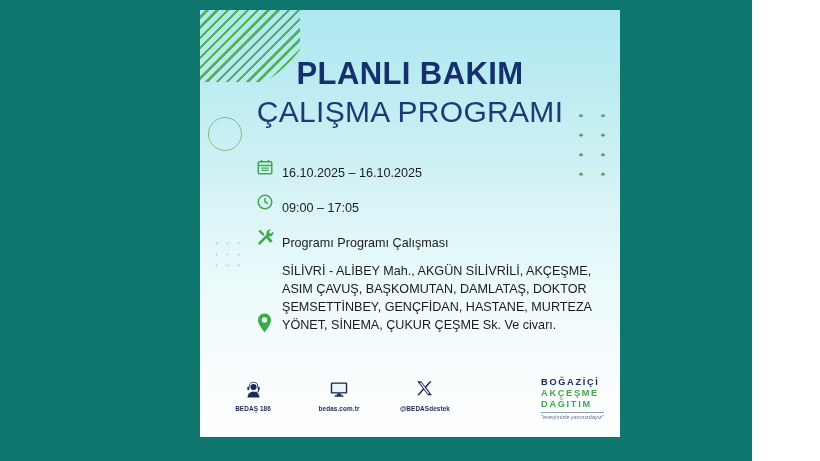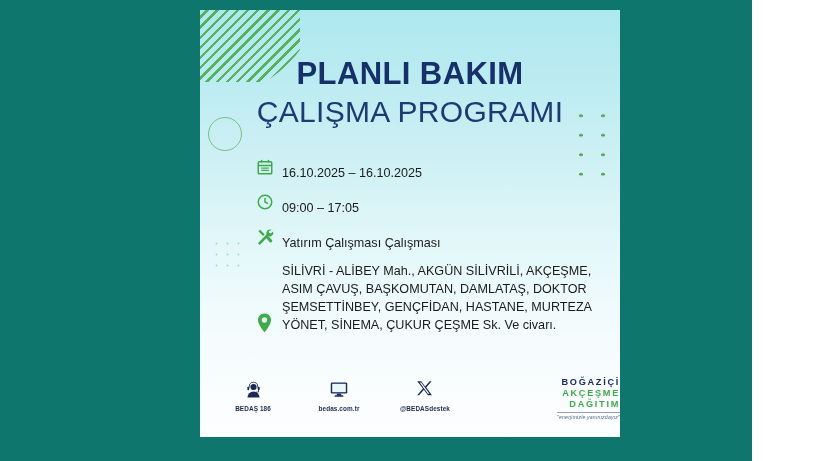--- a/index.html
+++ b/index.html
@@ -79,21 +79,21 @@
     position:absolute;left:0;bottom:0;width:420px;height:62px;
   }
   .social{position:absolute;left:22px;top:2px;display:flex;gap:24px;}
   .s-item{width:62px;text-align:center;}
   .s-ico{height:24px;display:flex;align-items:center;justify-content:center;}
   .s-lbl{
     margin-top:4px;font-size:6.4px;color:#1b2a55;font-weight:bold;
     letter-spacing:.1px;white-space:nowrap;
   }
 
-  .brand{position:absolute;right:0;top:2px;text-align:right;}
+  .brand{position:absolute;right:16px;top:2px;text-align:left;}
   .brand-line{
     font-size:9.2px;font-weight:bold;letter-spacing:1.7px;line-height:1.22;
   }
   .bl1{color:#1b2a66;}
   .bl2{color:#3faa4a;}
   .bl3{color:#3faa4a;}
   .brand-rule{height:1px;background:#8fa0b8;margin:1.5px 0 1px 0;}
   .brand-tag{
     font-size:5.2px;color:#5d6f8c;font-style:italic;letter-spacing:.15px;
     white-space:nowrap;
@@ -144,21 +144,21 @@
       </div>
 
       <div class="row">
         <span class="ico">
           <svg width="18" height="18" viewBox="0 0 24 24" fill="#3faa4a">
             <path d="M3.2 4.4 L5.4 2.2 L11.6 8.4 L9.4 10.6 Z"></path>
             <path d="M12.2 11.2 L14.4 9 L21.3 15.9 a1.6 1.6 0 0 1 0 2.2 l-0.8 0.8 a1.6 1.6 0 0 1 -2.2 0 Z"></path>
             <path d="M20.6 2.4 a5 5 0 0 0 -6.6 6.2 L3.4 19.2 a1.4 1.4 0 0 0 0 2 l0.5 0.5 a1.4 1.4 0 0 0 2 0 L16.5 11.1 a5 5 0 0 0 6.2 -6.6 l-2.7 2.7 -2.3 -0.6 -0.6 -2.3 Z"></path>
           </svg>
         </span>
-        <span class="txt">Yatırım Çalışması Çalışması</span>
+        <span class="txt">Programı Programı Çalışması</span>
       </div>
 
       <div class="row addr">
         <span class="ico">
           <svg width="17" height="20" viewBox="0 0 24 30" fill="#3faa4a">
             <path d="M12 0.8 C6.3 0.8 2.2 5.2 2.2 10.6 C2.2 17.6 12 29.2 12 29.2 C12 29.2 21.8 17.6 21.8 10.6 C21.8 5.2 17.7 0.8 12 0.8 Z"></path>
             <circle cx="12" cy="10.6" r="4.1" fill="#e9f7f9"></circle>
           </svg>
         </span>
         <span class="txt">SİLİVRİ - ALİBEY Mah., AKGÜN SİLİVRİLİ, AKÇEŞME, ASIM ÇAVUŞ, BAŞKOMUTAN, DAMLATAŞ, DOKTOR ŞEMSETTİNBEY, GENÇFİDAN, HASTANE, MURTEZA YÖNET, SİNEMA, ÇUKUR ÇEŞME Sk. Ve civarı.</span>

